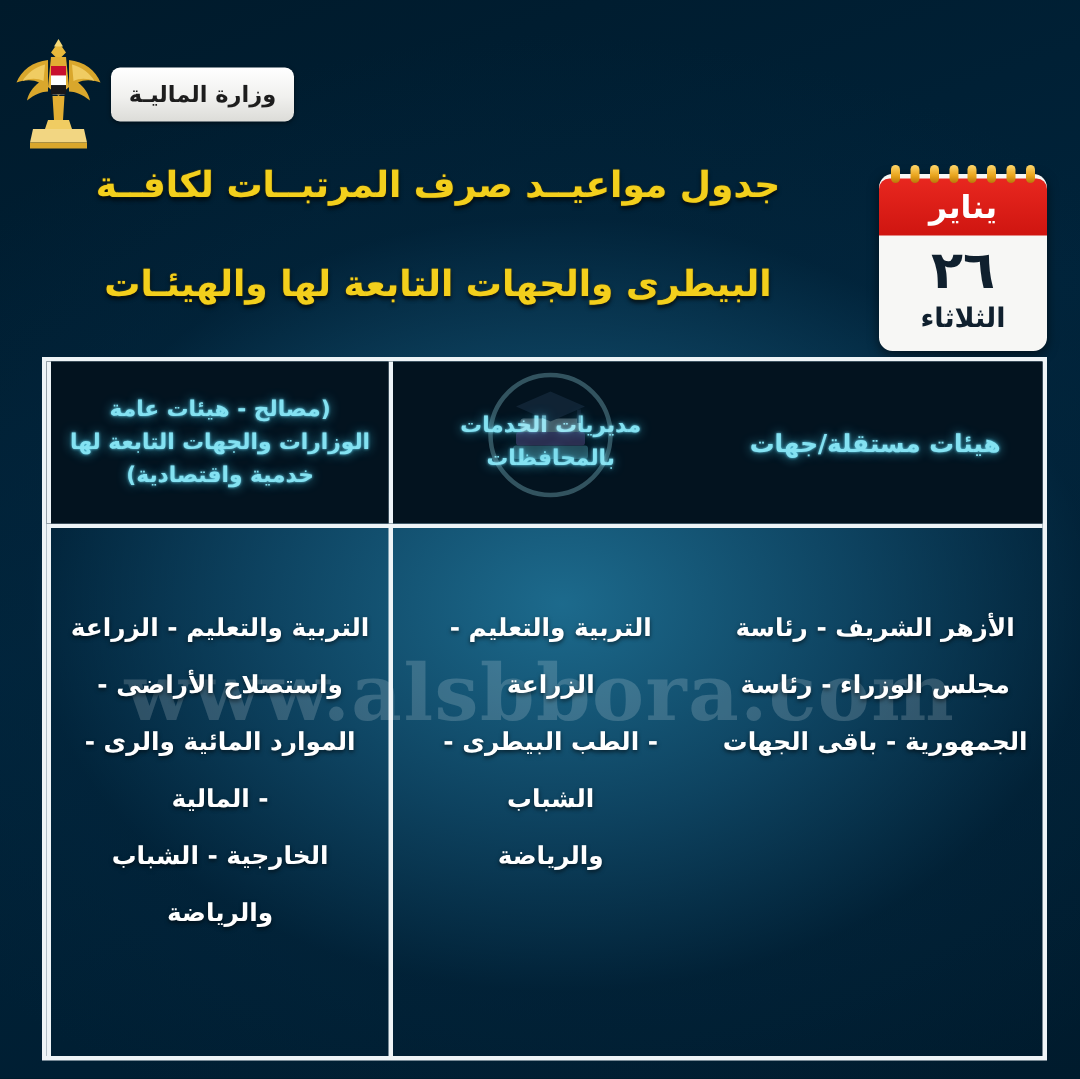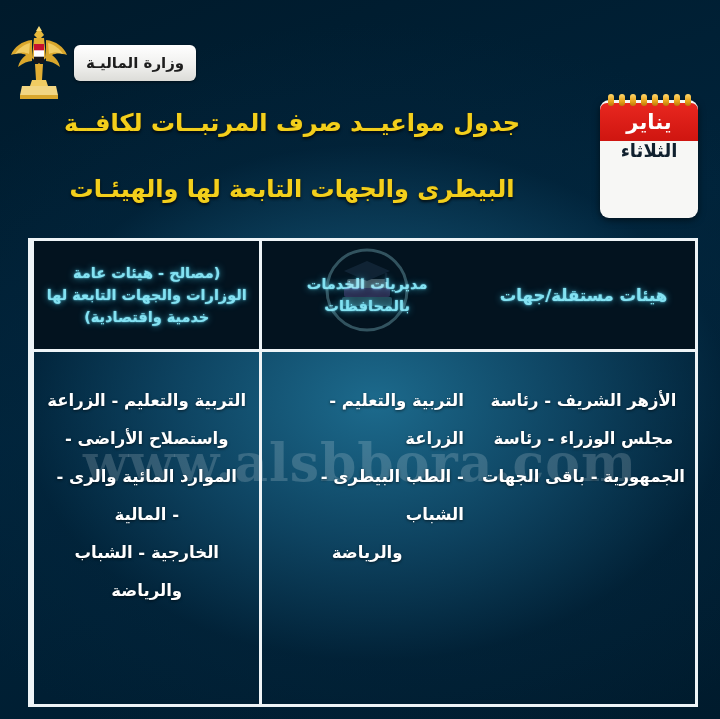--- a/index.html
+++ b/index.html
@@ -63,23 +63,23 @@
     font-weight: bold;
     letter-spacing: 0px;
     white-space: nowrap;
     padding: 0 8px;
     font-family: "DejaVu Sans", "Liberation Sans", sans-serif;
   }
 
   
   .calendar {
     position: absolute;
-    top: 100px;
+    top: 116px;
     right: 22px;
-    width: 98px;
+    width: 112px;
     height: 118px;
     background: #f7f7f5;
     border-radius: 9px;
     box-shadow: 0 2px 7px rgba(0,0,0,.55);
     overflow: visible;
   }
   .cal-rings {
     position: absolute;
     top: -6px; left: 0; right: 0;
     height: 12px;
@@ -162,35 +162,35 @@
     box-sizing: border-box;
     display: flex;
     flex-direction: column;
     align-items: center;
     justify-content: center;
     text-align: center;
     padding: 6px 8px;
     position: relative;
   }
   .col-1 { flex: 0 0 34.4%; }  
-  .col-2 { flex: 0 0 32.0%; text-align: right; }  
+  .col-2 { flex: 0 0 32.0%; }  
   .col-3 { flex: 1 1 auto; text-align: right; }   
 
   .row.head .cell {
     background: #03131f;
     border-left: 3px solid #eef4f7;
   }
   .row.head .cell.col-3 { border-left: none; }
   .row.head { border-bottom: 3px solid #eef4f7; }
 
   .row.body .cell {
     border-left: 3px solid #eef4f7;
     background: transparent;
     justify-content: flex-start;
-    padding-top: 30px;
+    padding-top: 48px;
   }
   .row.body .cell.col-3 { border-left: none; }
 
   .head-text {
     color: #84e2f2;
     font-size: 14.5px;
     font-weight: bold;
     line-height: 22px;
     text-shadow: 0 0 7px rgba(70,200,230,.75), 0 0 2px rgba(120,230,255,.9);
   }
@@ -300,20 +300,21 @@
         <i></i>
           <i></i>
           <i></i>
           <i></i>
           <i></i>
           <i></i>
           <i></i>
           <i></i>
       </div>
       <div class="cal-month">يناير</div>
+      <div class="cal-day-num">٢٦</div>
       <div class="cal-day-name">الثلاثاء</div>
     </div>
   </div>
 
   <div class="wm wm-logo" style="background:radial-gradient(circle at 50% 50%, rgba(255,255,255,.25) 0%, rgba(255,255,255,.12) 55%, rgba(255,255,255,0) 70%);"></div>
   <div class="wm wm-ar">السبــورة</div>
   <div class="wm wm-en">www.alsbbora.com</div>
 
   <div class="table">
 

